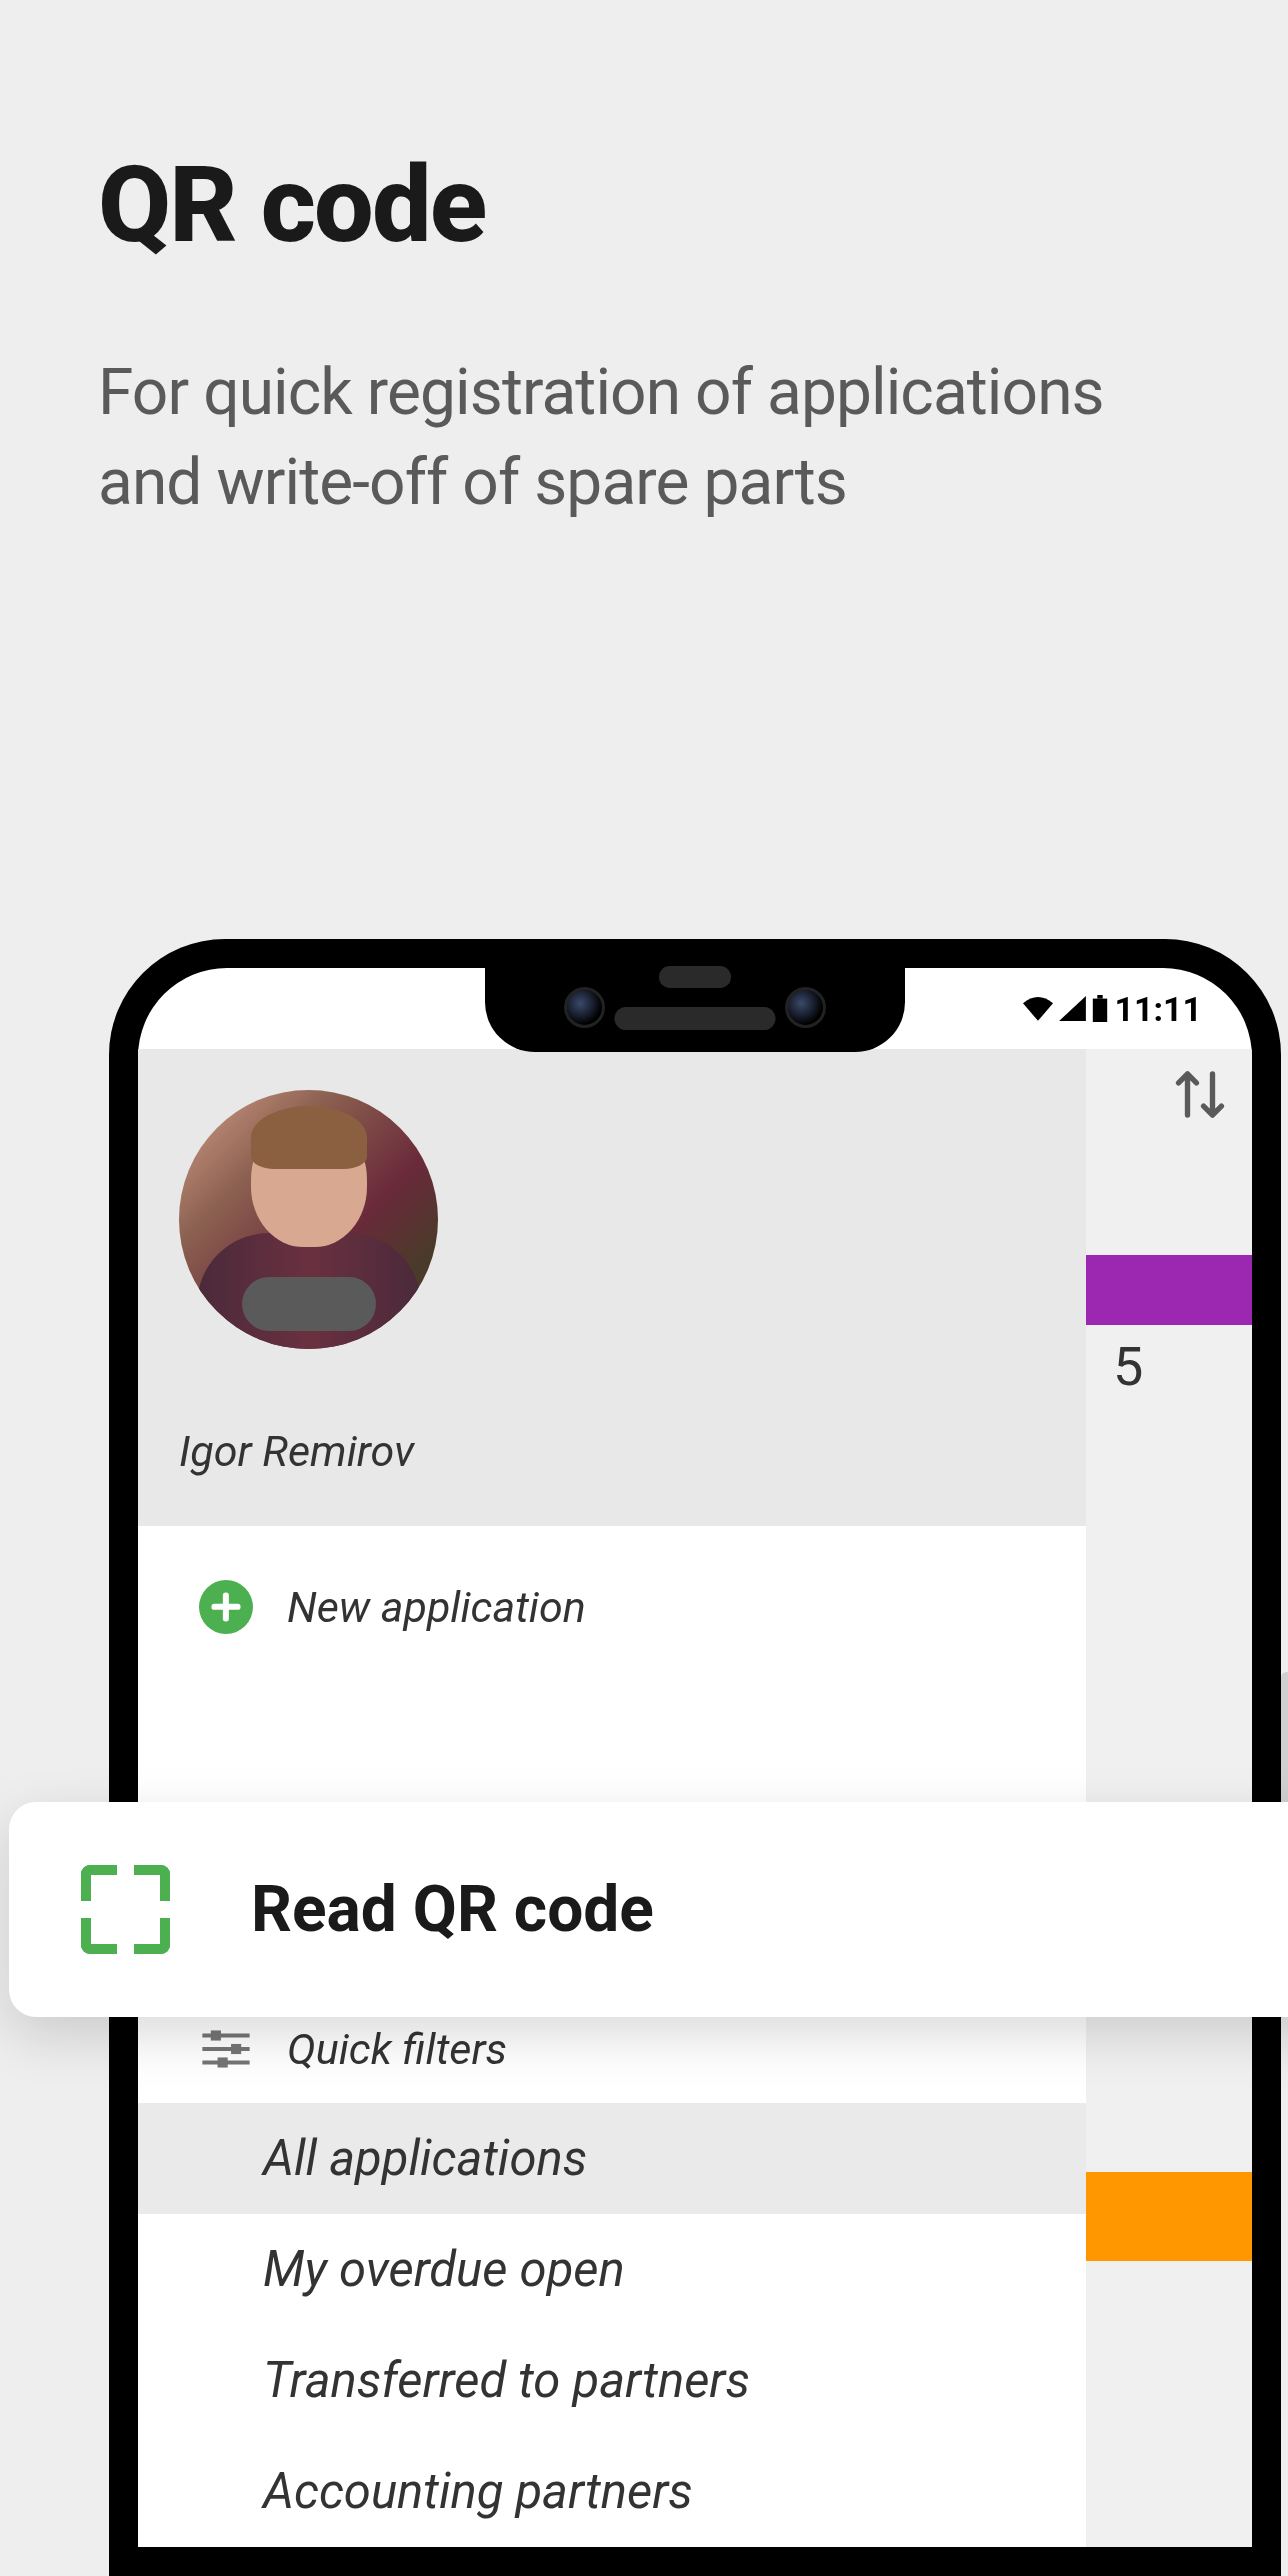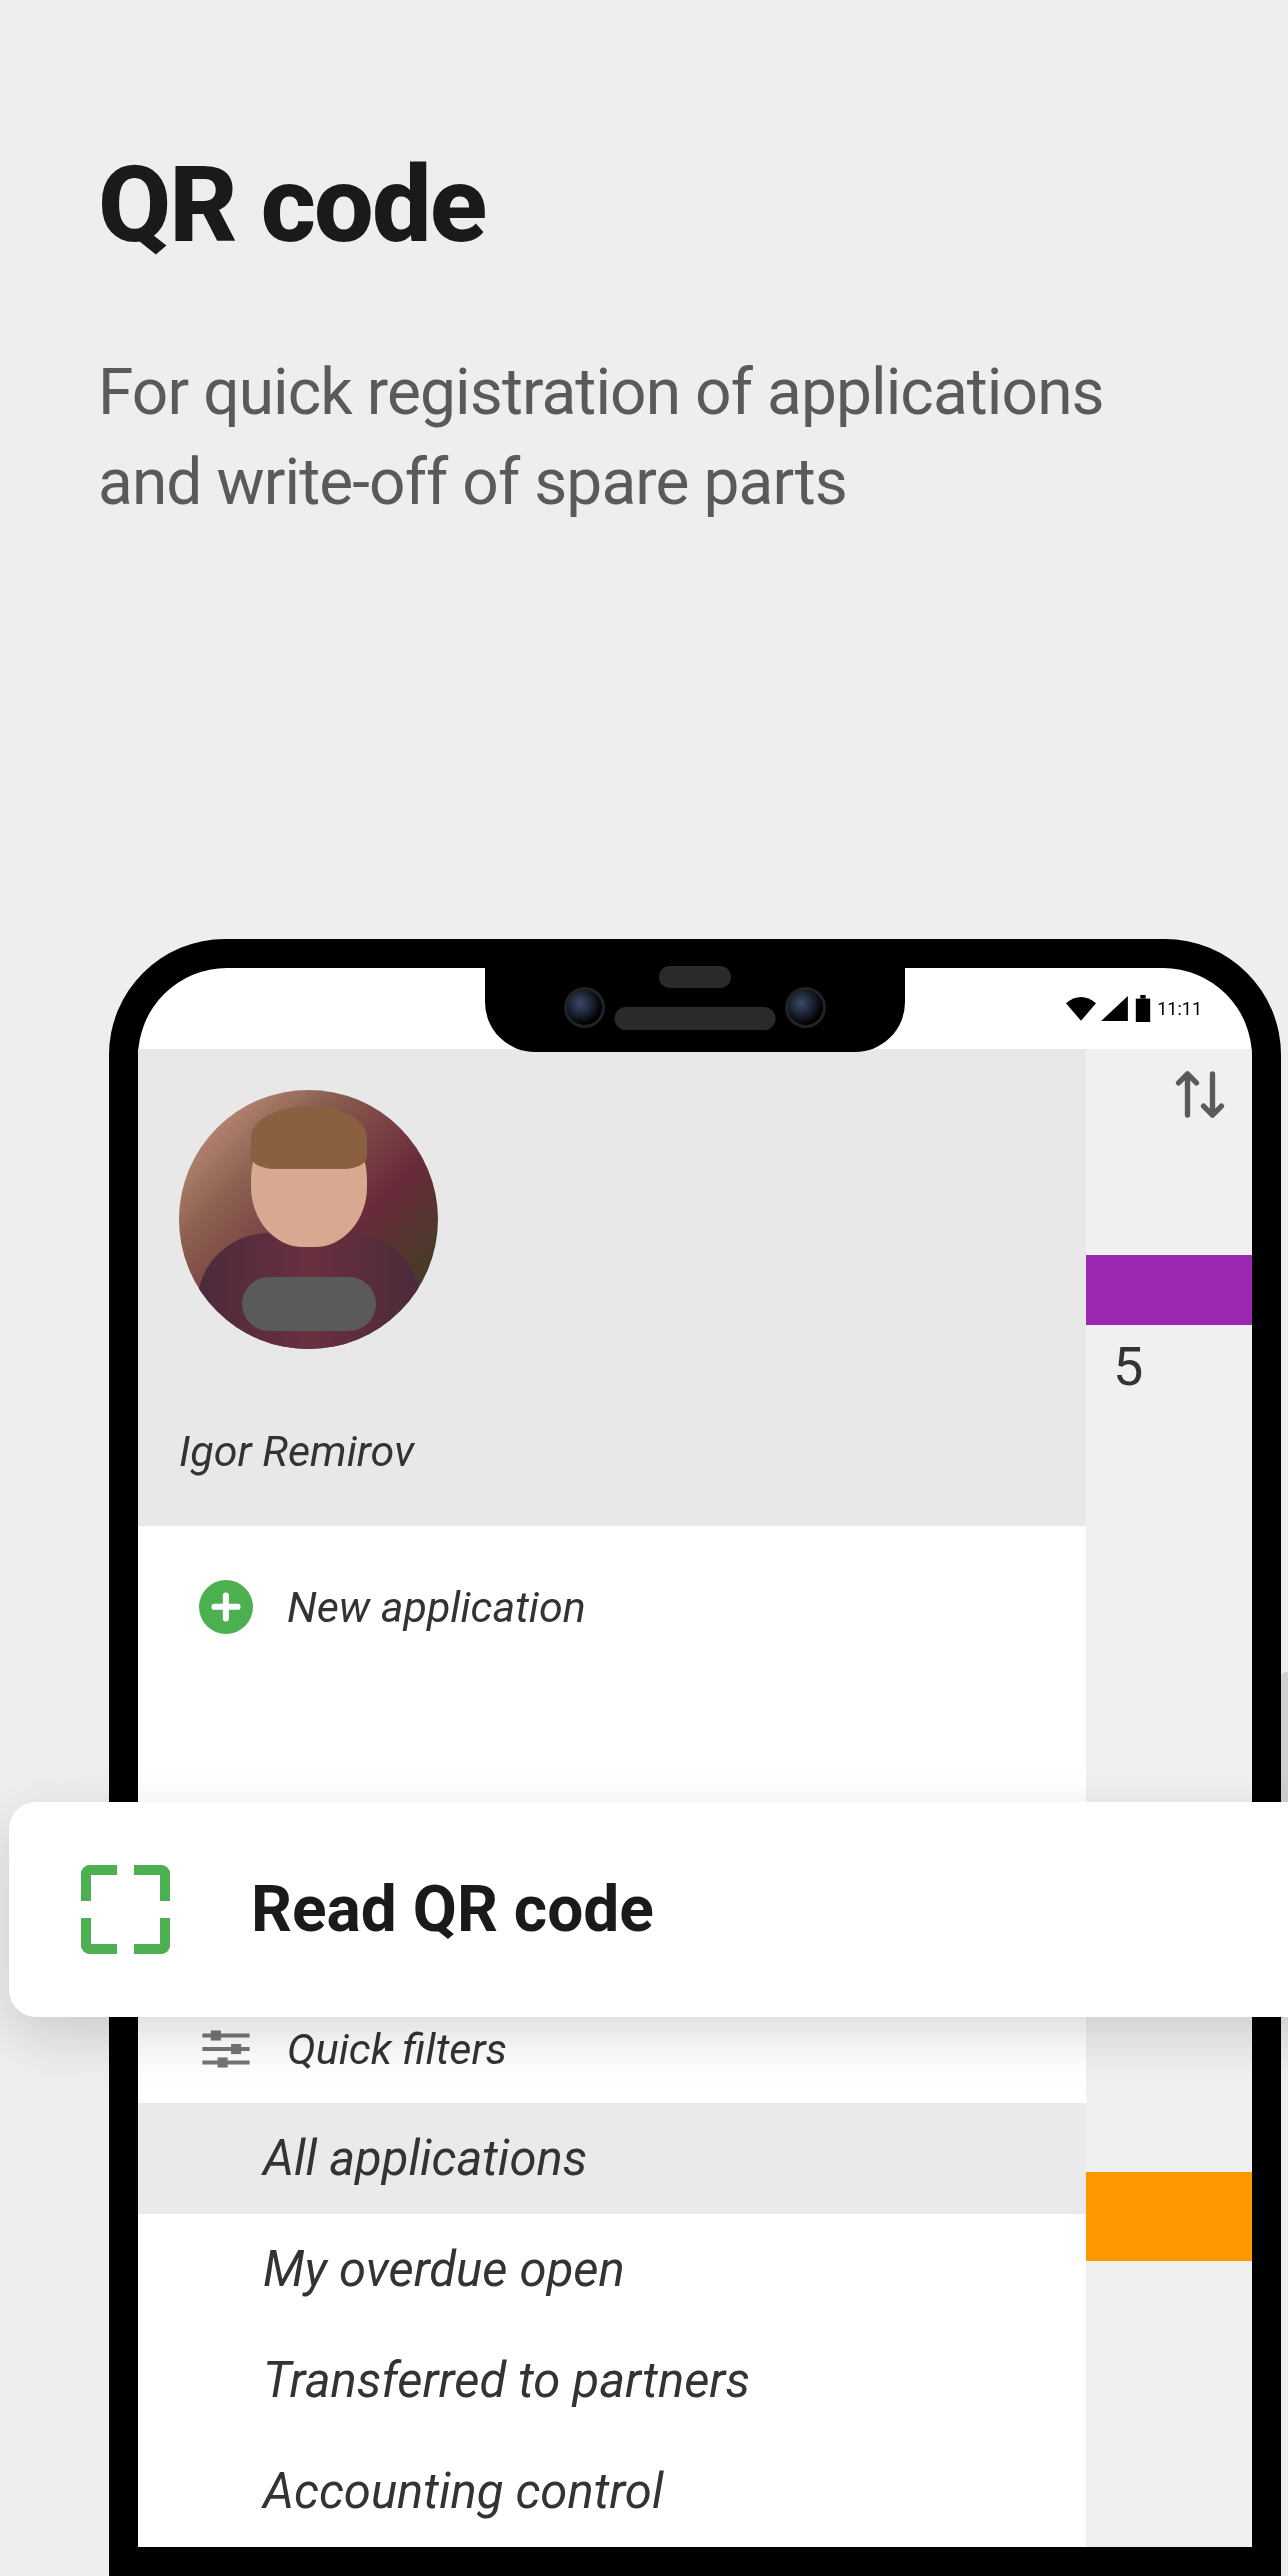--- a/index.html
+++ b/index.html
@@ -123,22 +123,22 @@
     gap: 10.7px;
   }
   
   .status-icons {
     display: flex;
     align-items: center;
     gap: 5.4px;
   }
   
   .status-time {
-    font-size: 18px;
-    font-weight: 400;
+    font-size: 34px;
+    font-weight: 700;
     color: #000;
     margin-left: 0;
   }
   
   .main-content {
     display: flex;
     height: calc(100% - 81px);
   }
   
   .sidebar {
@@ -482,21 +482,21 @@
                   <line x1="4" y1="44" x2="60" y2="44" stroke="#757575" stroke-width="5"></line>
                   <rect x="22" y="38" width="12" height="12" fill="#757575"></rect>
                 </svg>
               </div>
               <span class="menu-label">Quick filters</span>
             </div>
 
             <div class="filter-item filter-item-active">All applications</div>
             <div class="filter-item">My overdue open</div>
             <div class="filter-item">Transferred to partners</div>
-            <div class="filter-item">Accounting control</div>
+            <div class="filter-item">Accounting partners</div>
           </div>
 
         </div>
 
         <div class="right-panel">
           <div class="sort-icon">
             <svg width="50" height="63" viewBox="0 0 56 70">
               <path d="M 14 12 L 14 58 M 4 22 L 14 12 L 24 22" stroke="#5a5a5a" stroke-width="6" fill="none" stroke-linecap="round" stroke-linejoin="round"></path>
               <path d="M 42 12 L 42 58 M 32 48 L 42 58 L 52 48" stroke="#5a5a5a" stroke-width="6" fill="none" stroke-linecap="round" stroke-linejoin="round"></path>
             </svg>

